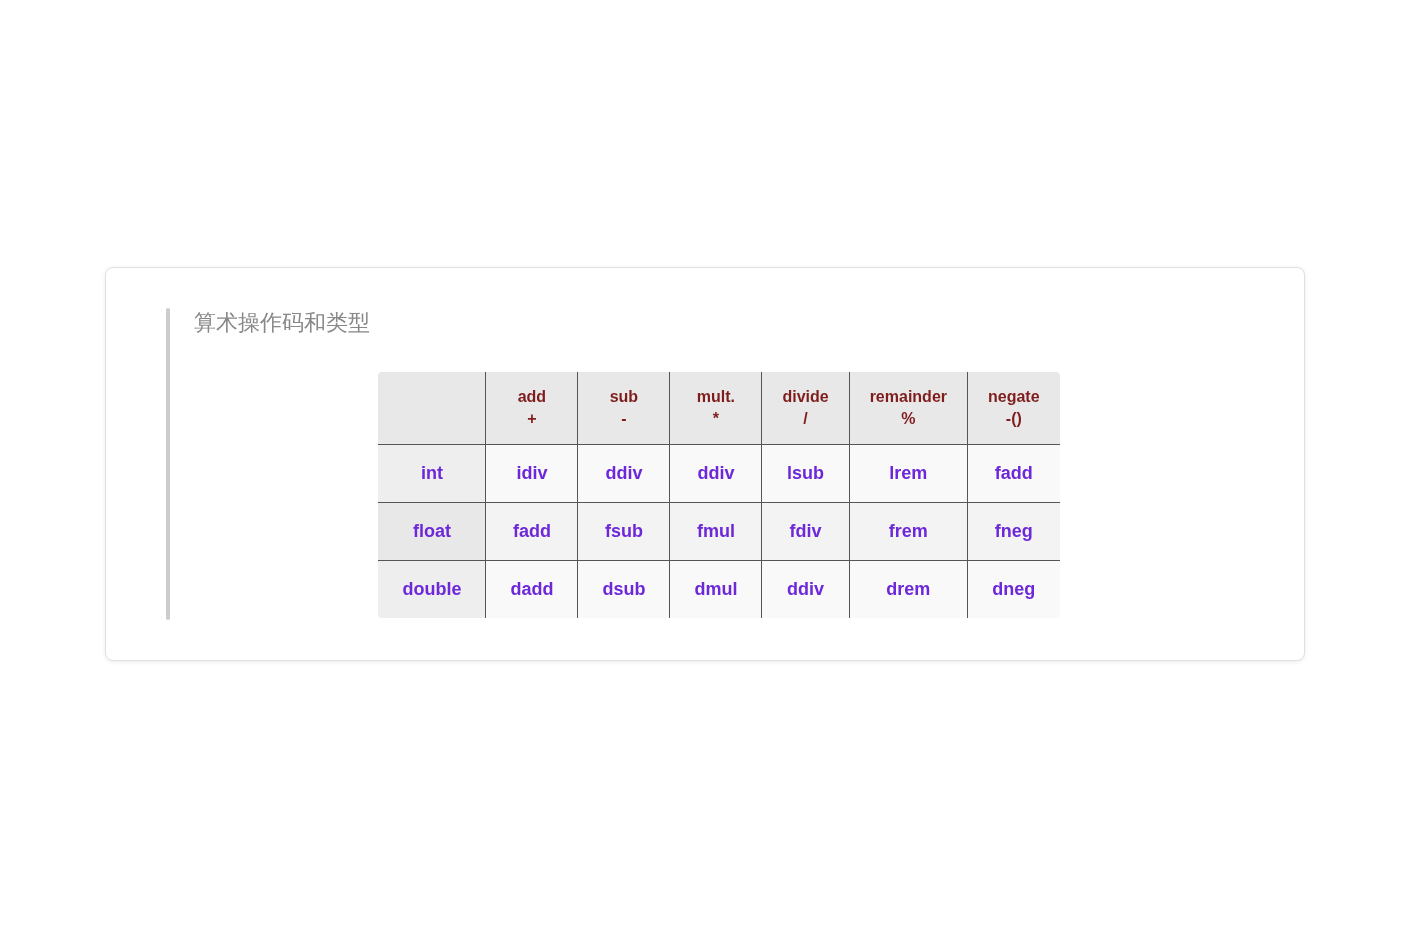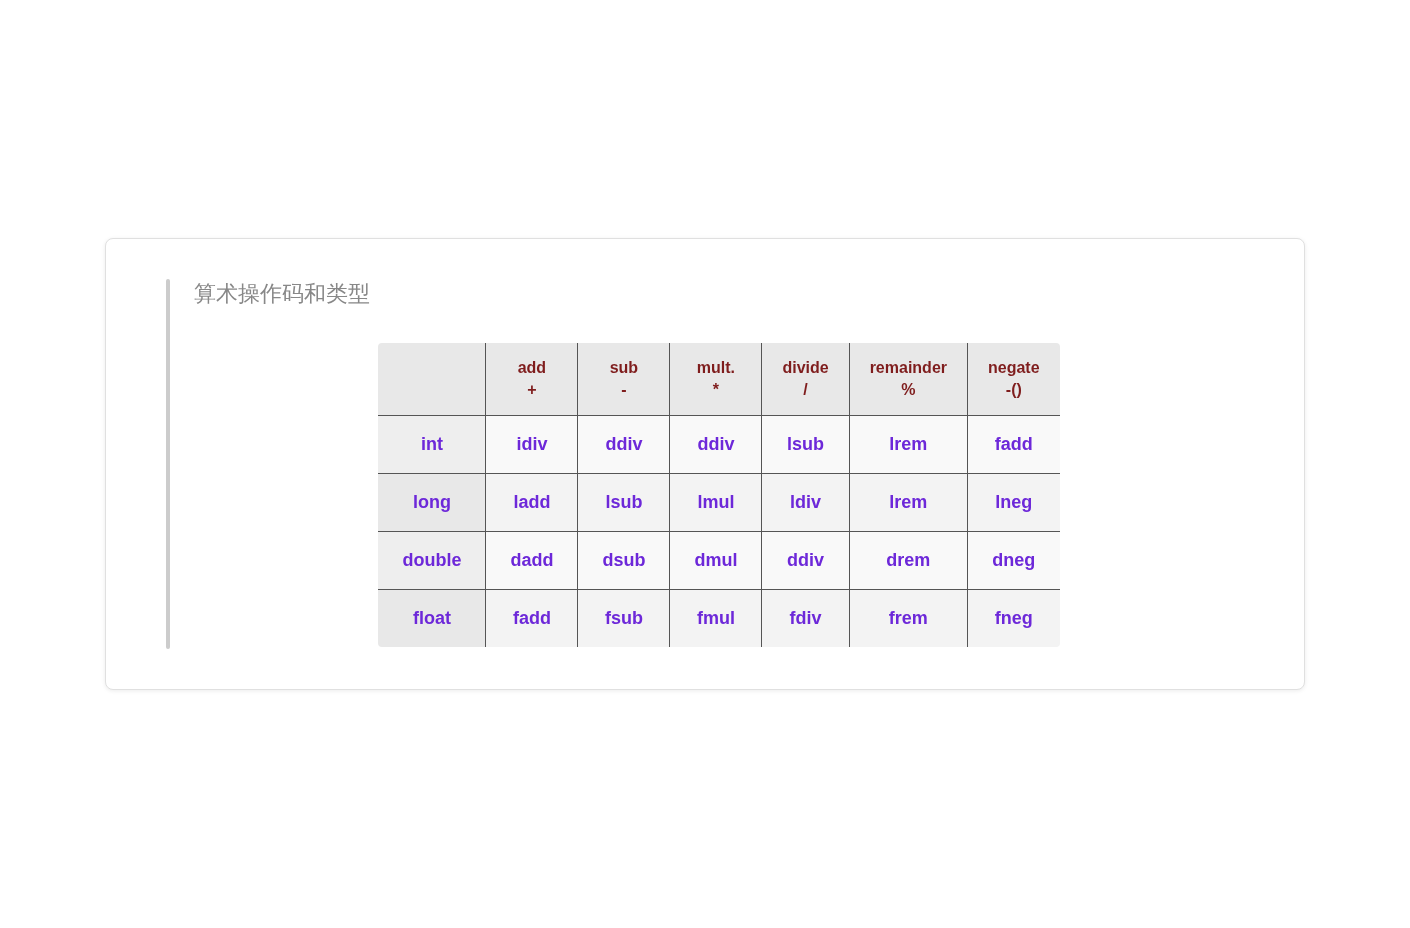--- a/index.html
+++ b/index.html
@@ -126,44 +126,35 @@
             <tr>
               <td>int</td>
               <td>idiv</td>
               <td>ddiv</td>
               <td>ddiv</td>
               <td>lsub</td>
               <td>lrem</td>
               <td>fadd</td>
             </tr>
             <tr>
-              <td>long</td>
-              <td>ladd</td>
-              <td>lsub</td>
-              <td>lmul</td>
-              <td>ldiv</td>
-              <td>lrem</td>
-              <td>lneg</td>
+              <td>float</td>
+              <td>fadd</td>
+              <td>fsub</td>
+              <td>fmul</td>
+              <td>fdiv</td>
+              <td>frem</td>
+              <td>fneg</td>
             </tr>
             <tr>
               <td>double</td>
               <td>dadd</td>
               <td>dsub</td>
               <td>dmul</td>
               <td>ddiv</td>
               <td>drem</td>
               <td>dneg</td>
             </tr>
-            <tr>
-              <td>float</td>
-              <td>fadd</td>
-              <td>fsub</td>
-              <td>fmul</td>
-              <td>fdiv</td>
-              <td>frem</td>
-              <td>fneg</td>
-            </tr>
           </tbody>
         </table>
       </div>
     </div>
   </div>
 </div>
 
 </body></html>

